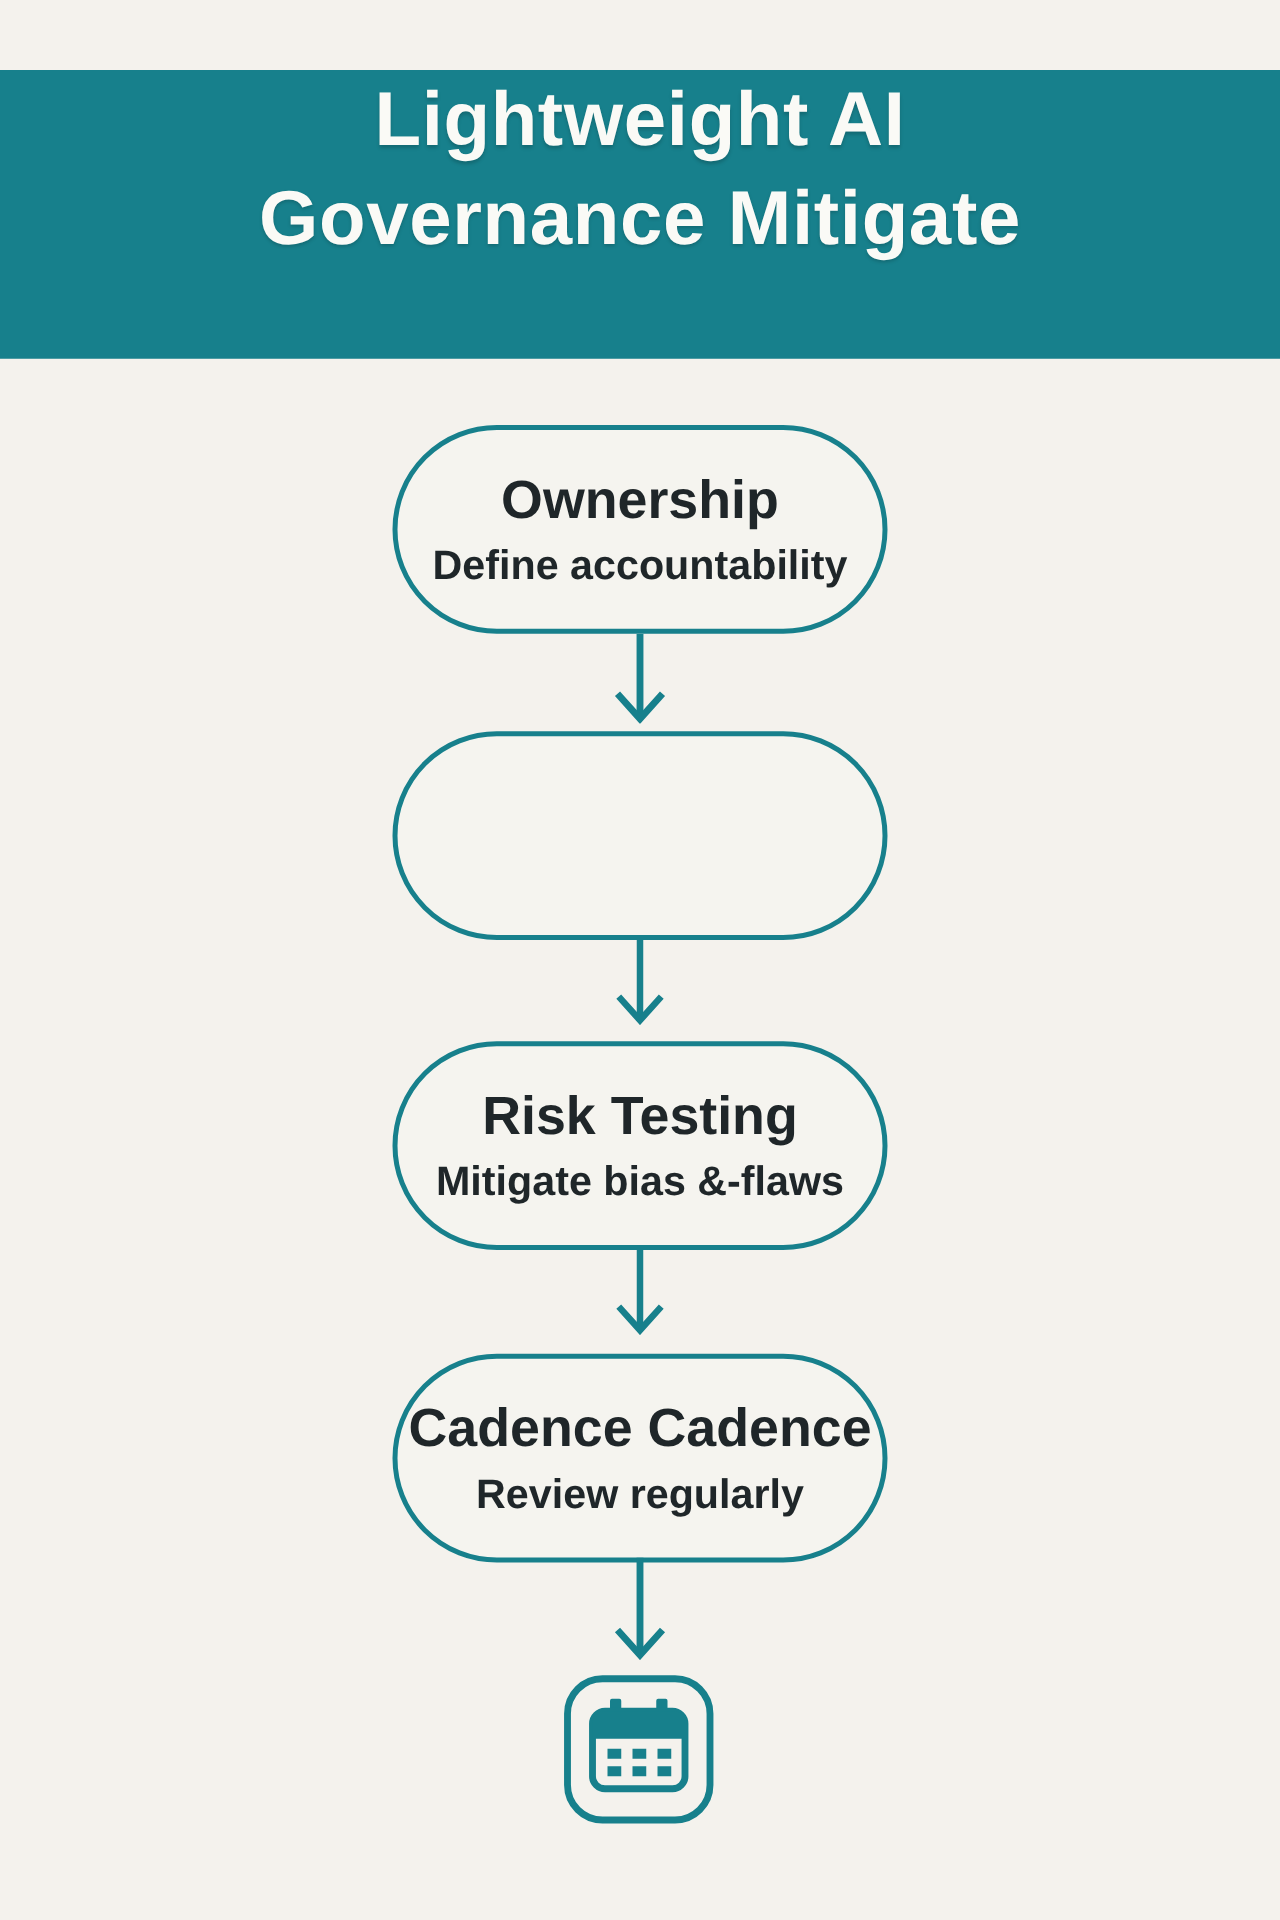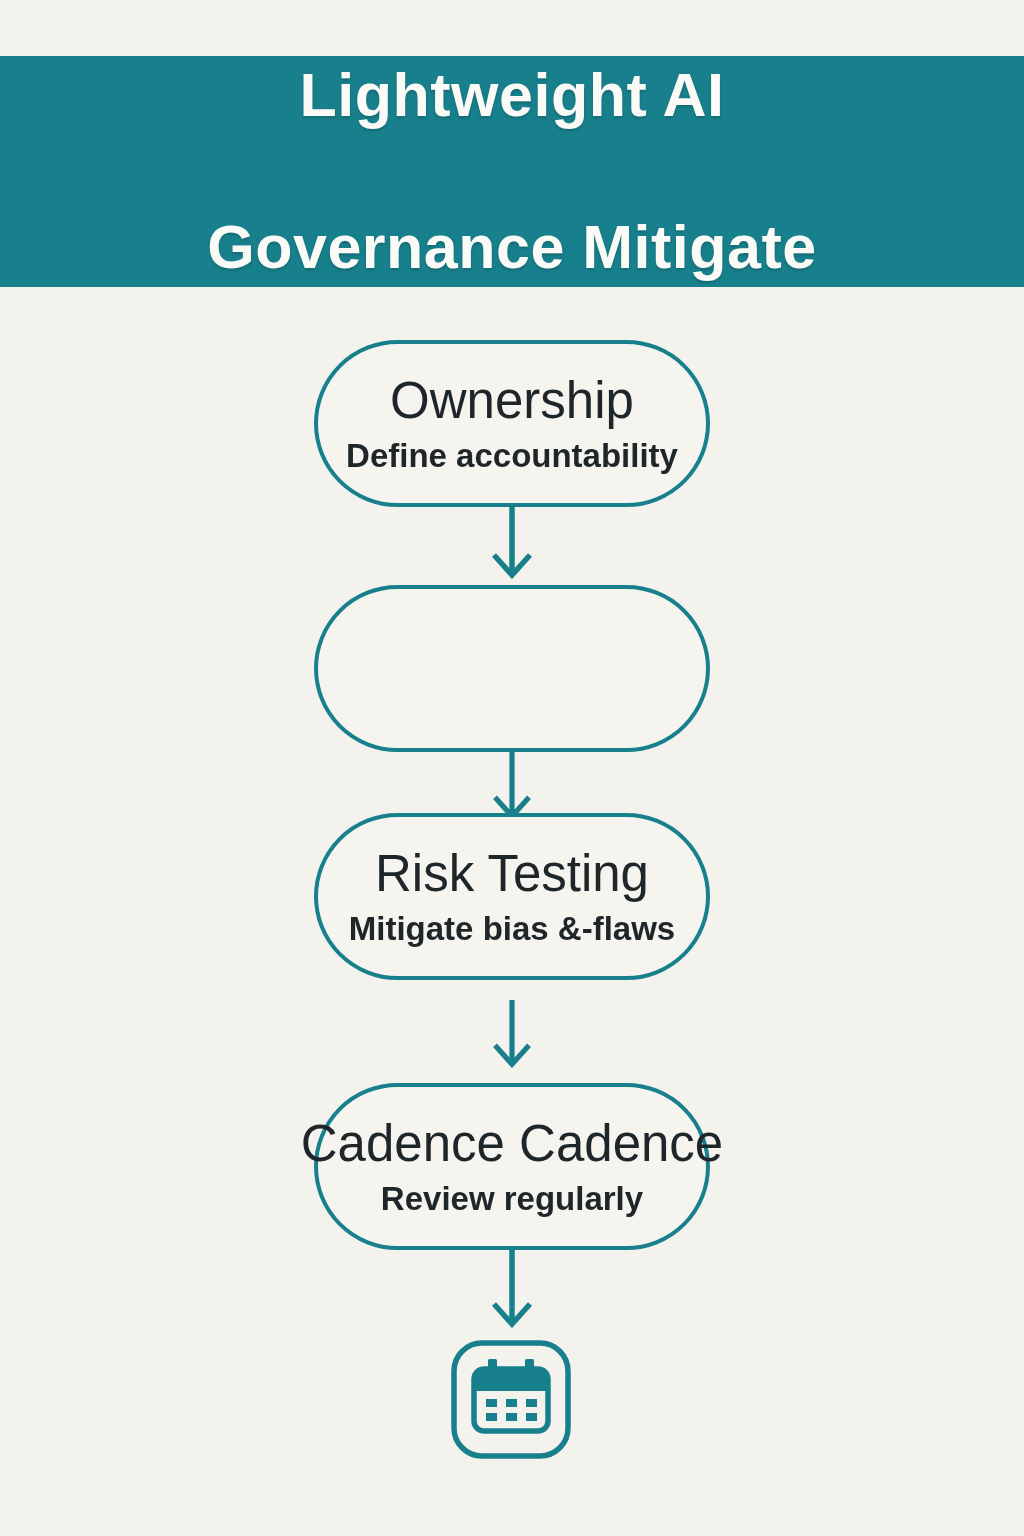--- a/index.html
+++ b/index.html
@@ -23,21 +23,21 @@
   }
 
   .header-band {
     position: absolute;
     left: 0; top: 56px;
     width: 1024px; height: 231px;
     background: var(--teal);
     display: flex;
     flex-direction: column;
     align-items: center;
-    justify-content: space-between;
+    justify-content: flex-start;
   }
   .header-band .line {
     color: var(--title-text);
     font-size: 61px;
     font-weight: bold;
     line-height: 1.3;
     letter-spacing: 0.5px;
     text-align: center;
     text-shadow: 0 2px 3px rgba(0,0,0,0.18);
     white-space: nowrap;
@@ -52,38 +52,38 @@
     background: var(--node-fill);
     border: 4.5px solid var(--teal);
     border-radius: 84px;
     display: flex;
     flex-direction: column;
     align-items: center;
     justify-content: center;
     text-align: center;
   }
   .flow-node .node-title {
-    font-size: 51px;
-    font-weight: normal;
+    font-size: 43px;
+    font-weight: bold;
     color: var(--node-text);
     line-height: 1.1;
     white-space: nowrap;
   }
   .flow-node .node-subtitle {
     font-size: 33px;
     font-weight: bold;
     color: var(--node-text);
     margin-top: 9px;
     line-height: 1.1;
     white-space: nowrap;
   }
 
   .node-1 { top: 340px; }
   .node-2 { top: 585px; }
-  .node-3 { top: 813px; }
+  .node-3 { top: 833px; }
   .node-4 { top: 1083px; }
 
   .flow-arrow {
     position: absolute;
     left: 50%;
     transform: translateX(-50%);
     width: 44px;
     color: var(--teal);
   }
   .arrow-1 { top: 507px;  height: 72px; }

